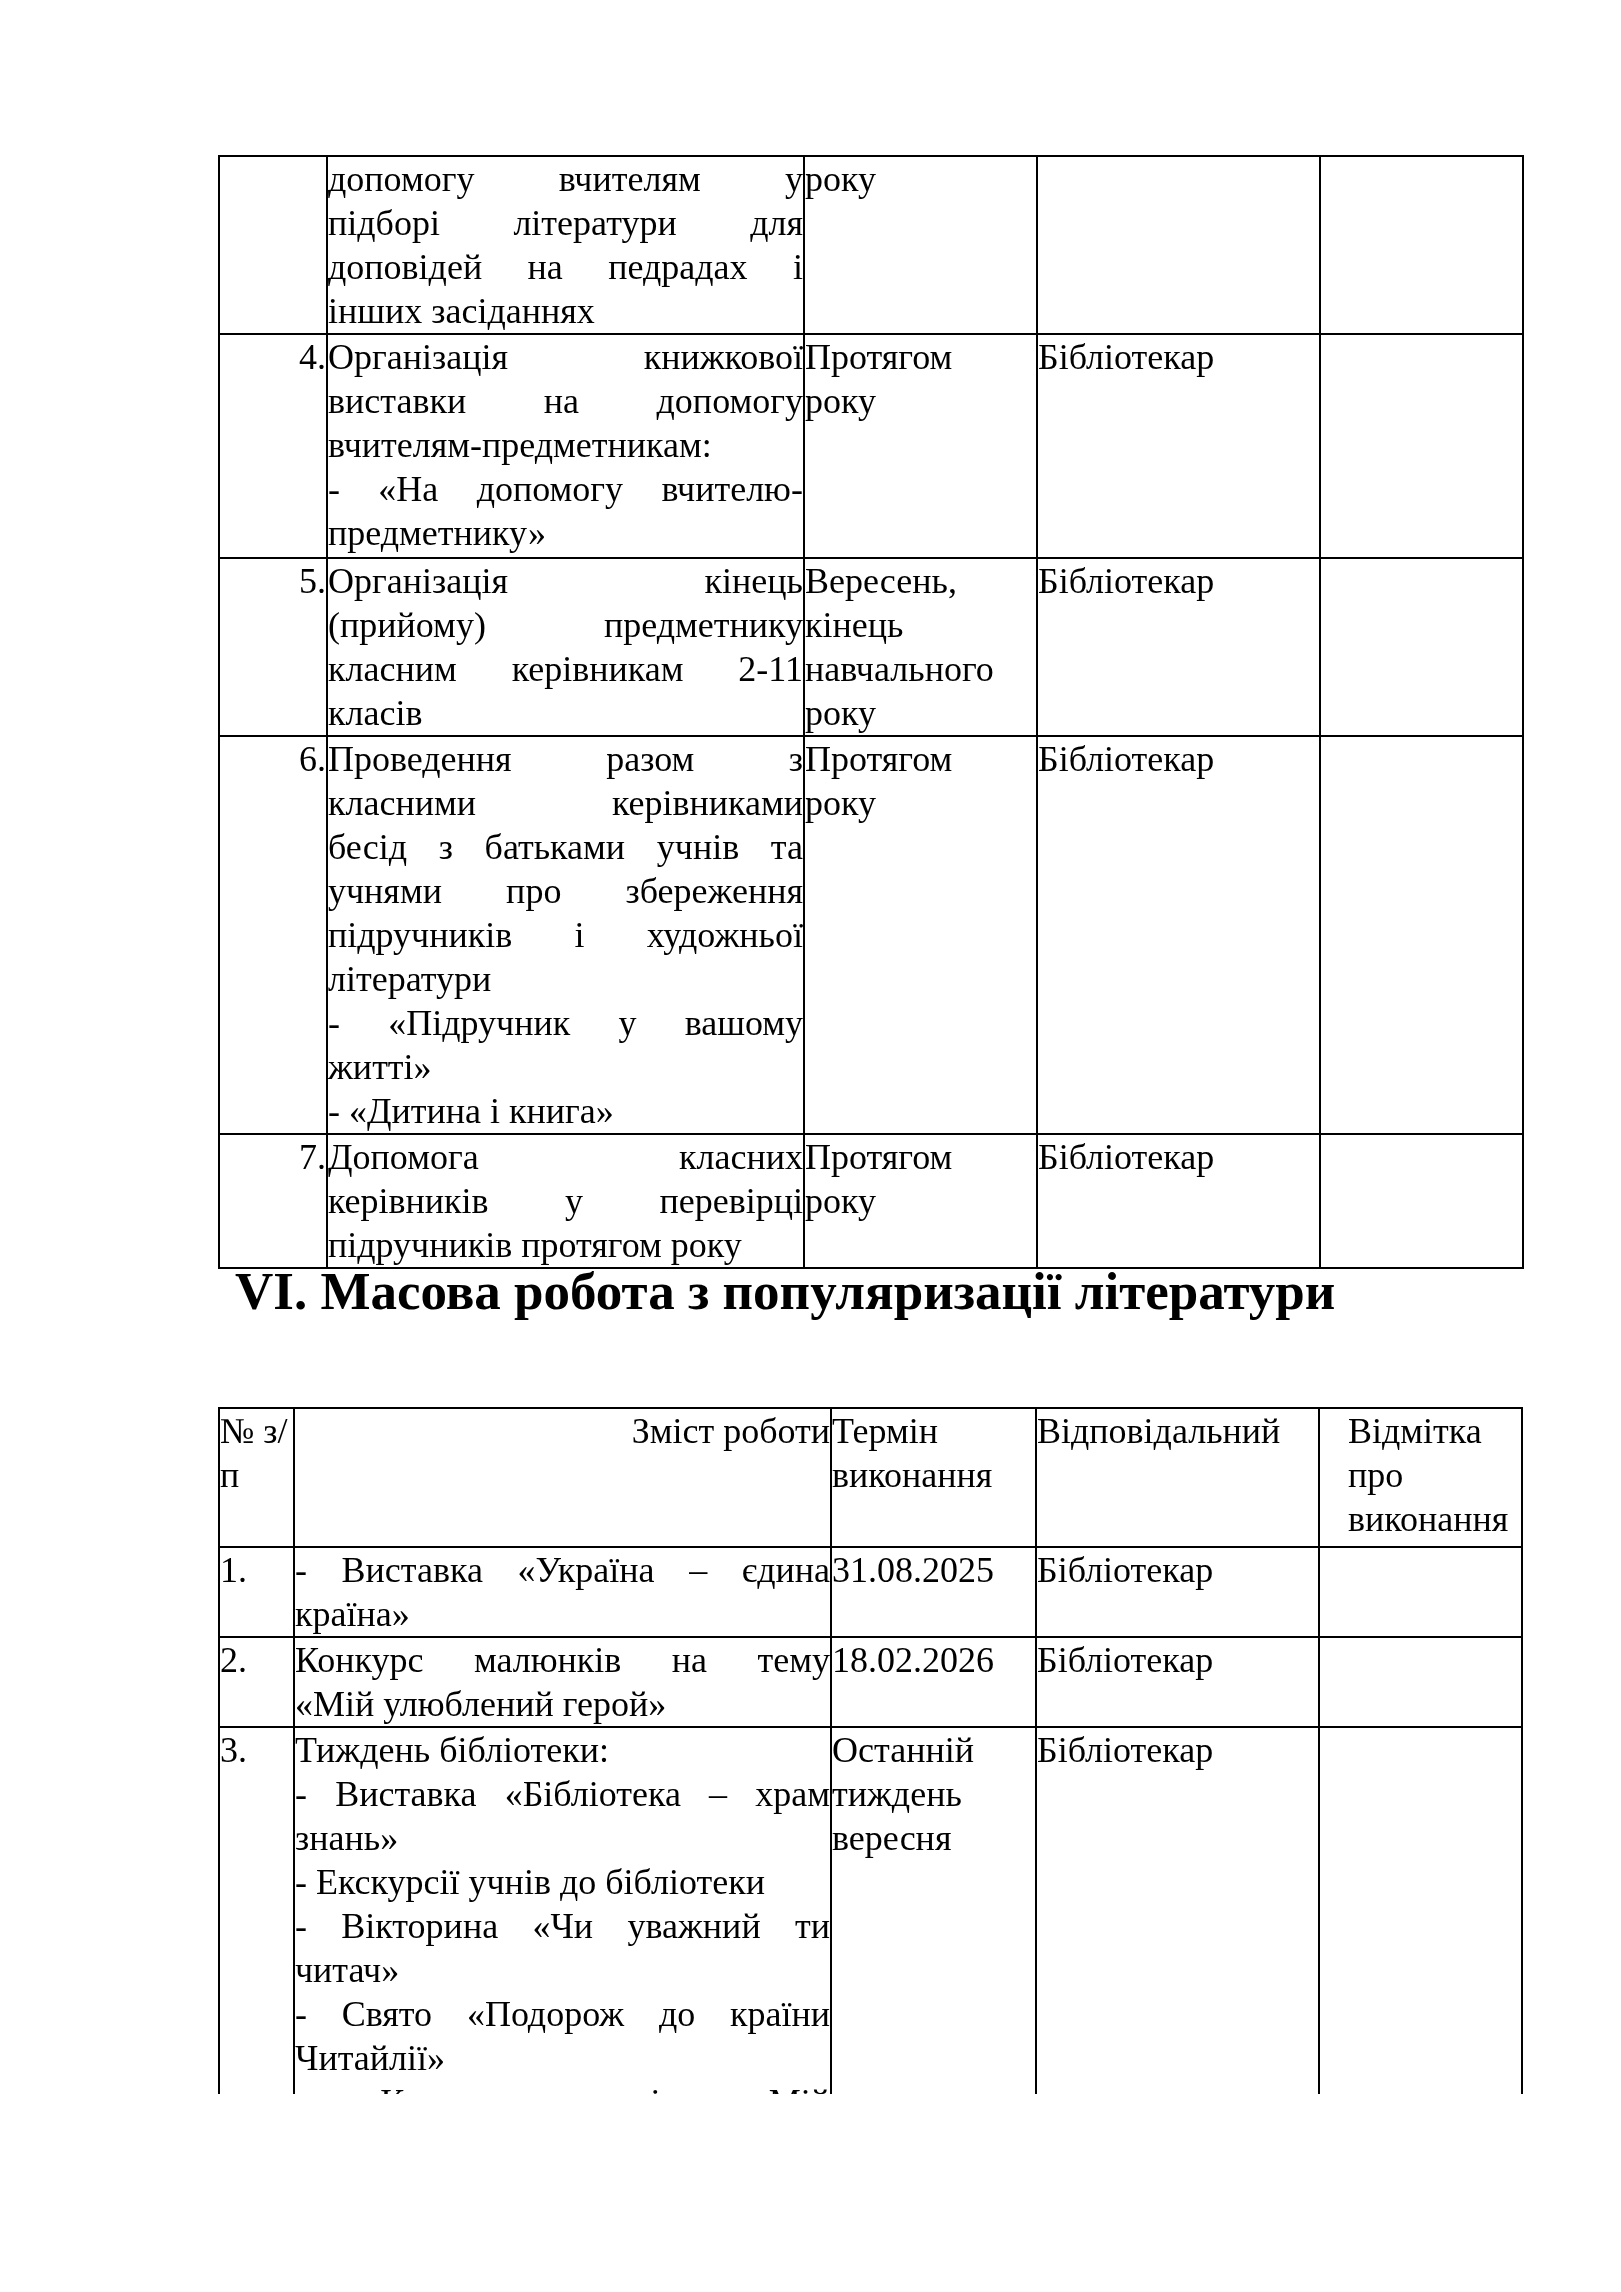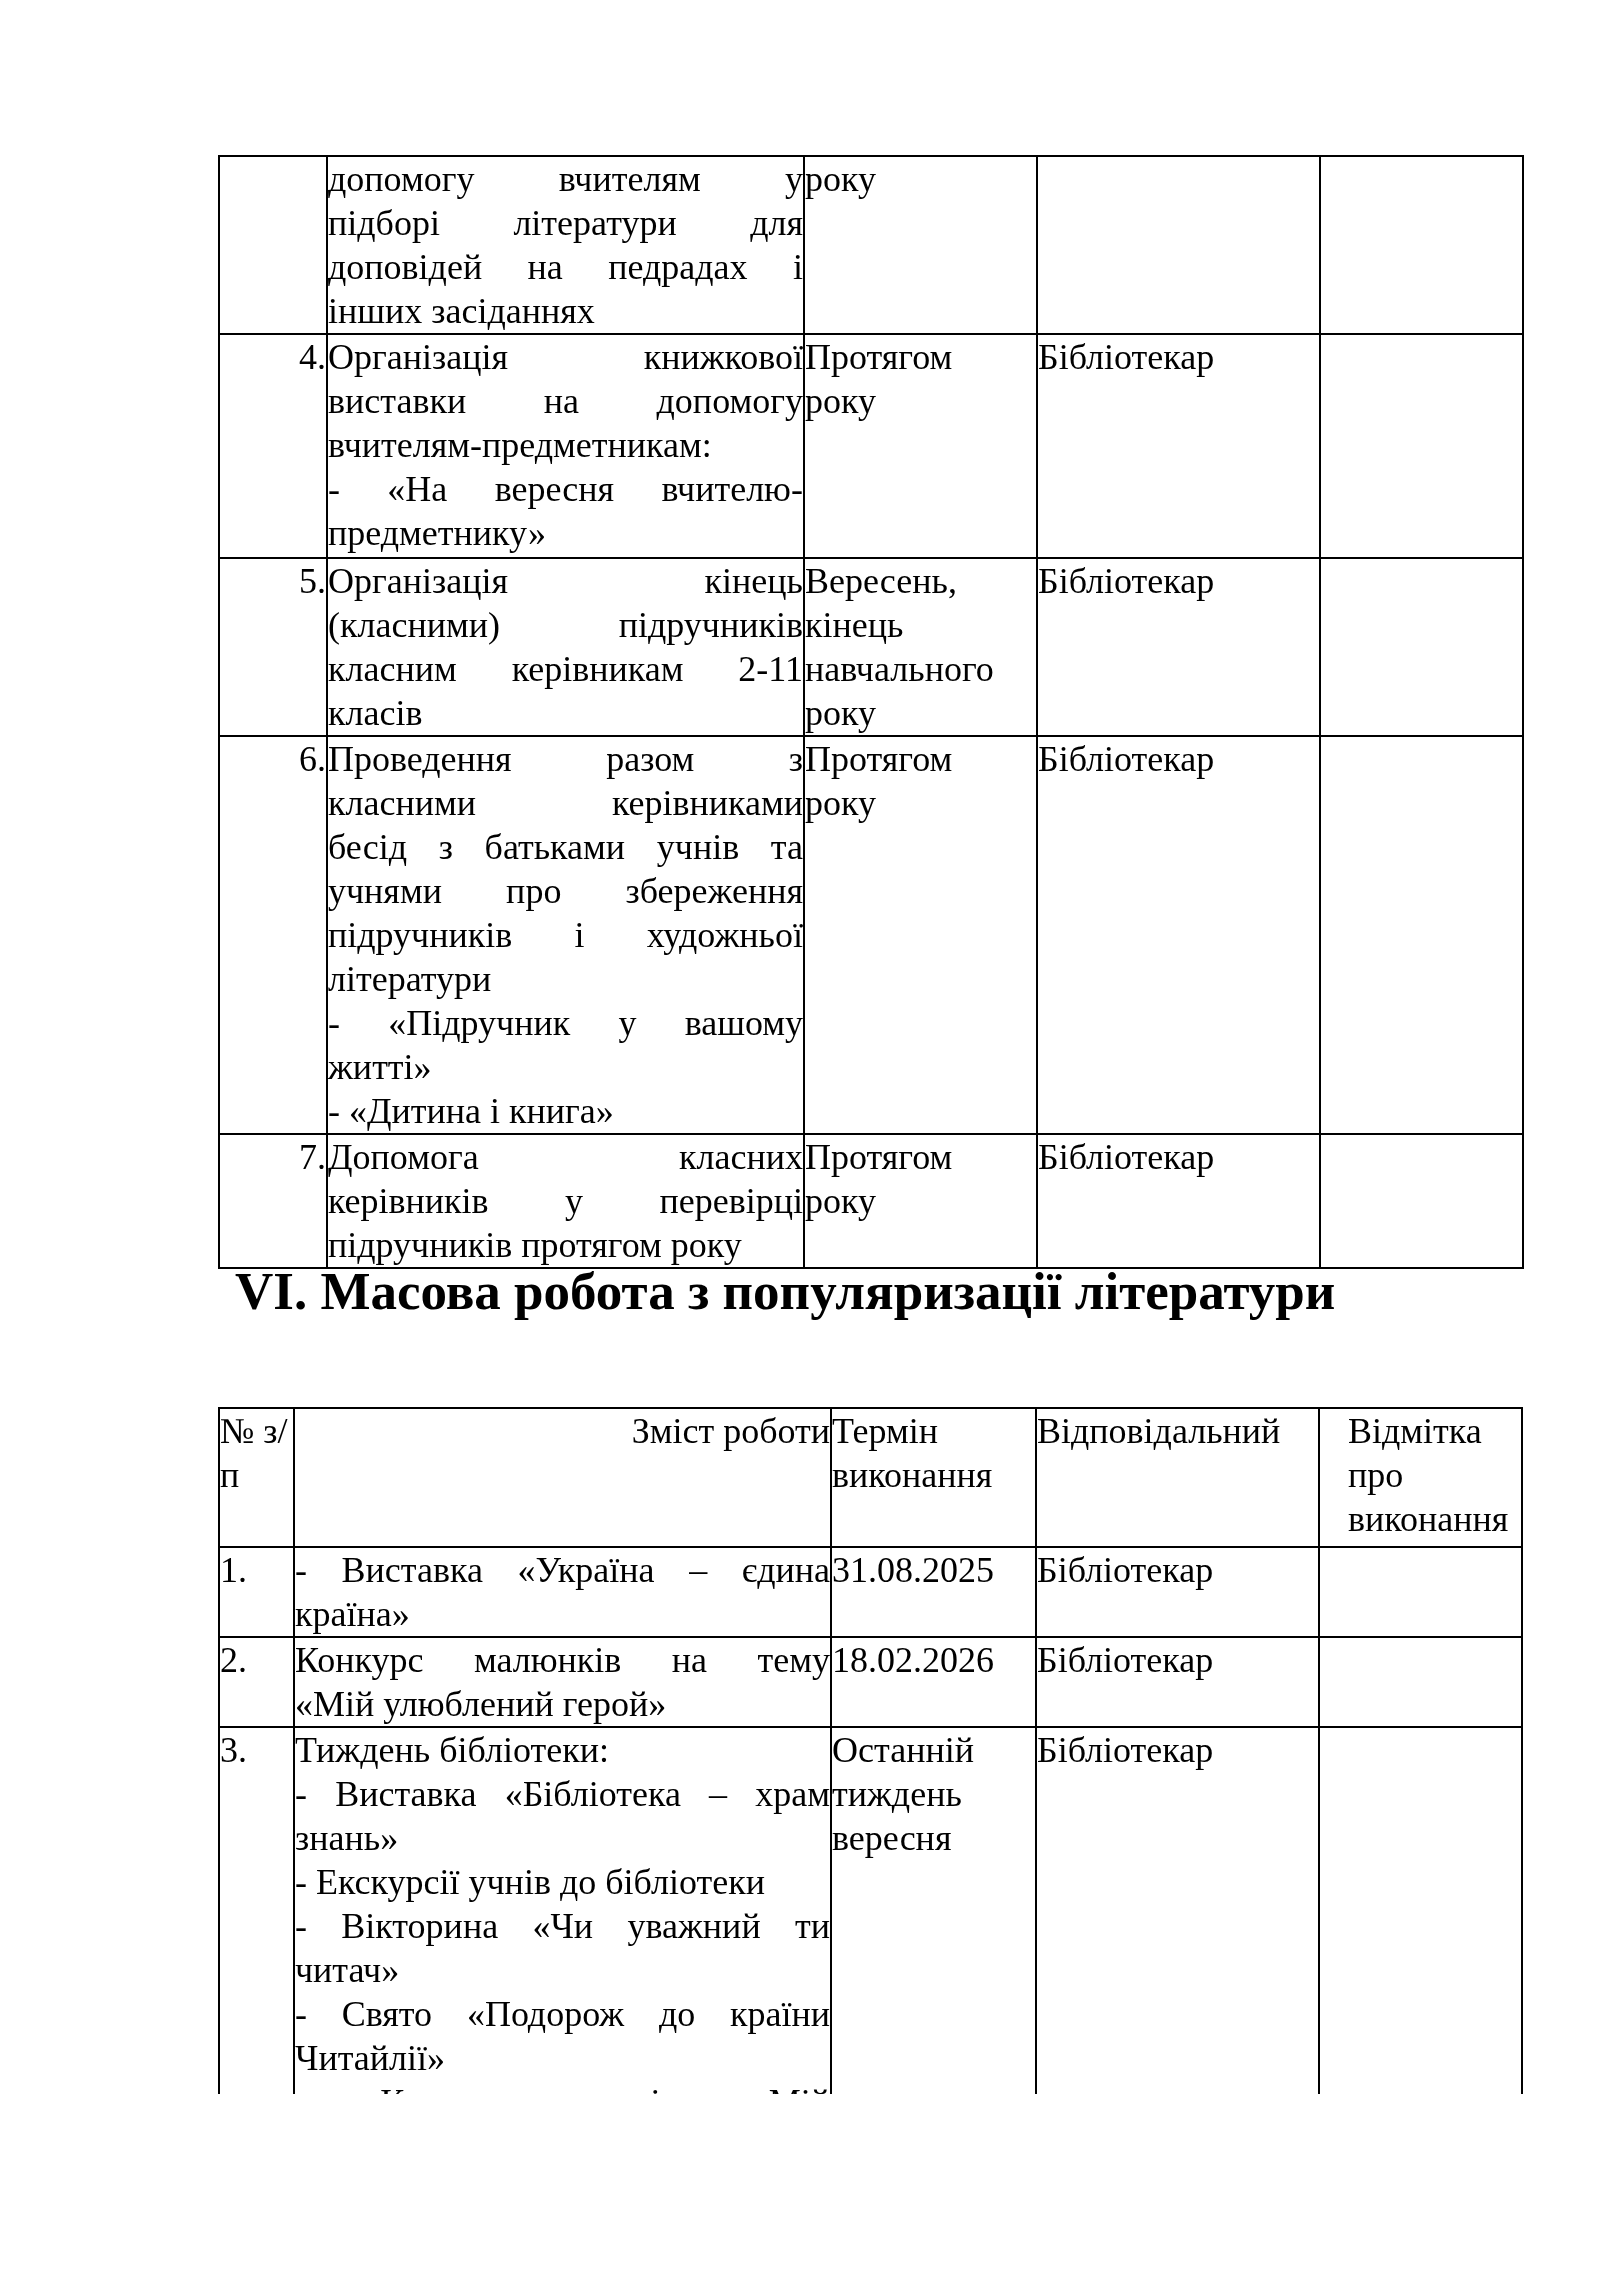--- a/index.html
+++ b/index.html
@@ -72,35 +72,35 @@
         </td>
         <td class="resp"></td>
         <td class="mark"></td>
       </tr>
       <tr style="height:224px;">
         <td class="num">4.</td>
         <td class="content">
           <div class="jl">Організація книжкової</div>
           <div class="jl">виставки на допомогу</div>
           <div class="ll">вчителям-предметникам:</div>
-          <div class="jl">- «На вересня вчителю-</div>
+          <div class="jl">- «На допомогу вчителю-</div>
           <div class="ll">предметнику»</div>
         </td>
         <td class="term">
           <div class="ll">Протягом</div>
           <div class="ll">року</div>
         </td>
         <td class="resp">Бібліотекар</td>
         <td class="mark"></td>
       </tr>
       <tr style="height:174px;">
         <td class="num">5.</td>
         <td class="content">
           <div class="jl">Організація кінець</div>
-          <div class="jl">(класними) підручників</div>
+          <div class="jl">(прийому) предметнику</div>
           <div class="jl">класним керівникам 2-11</div>
           <div class="ll">класів</div>
         </td>
         <td class="term">
           <div class="ll">Вересень,</div>
           <div class="ll">кінець</div>
           <div class="ll">навчального</div>
           <div class="ll">року</div>
         </td>
         <td class="resp">Бібліотекар</td>

